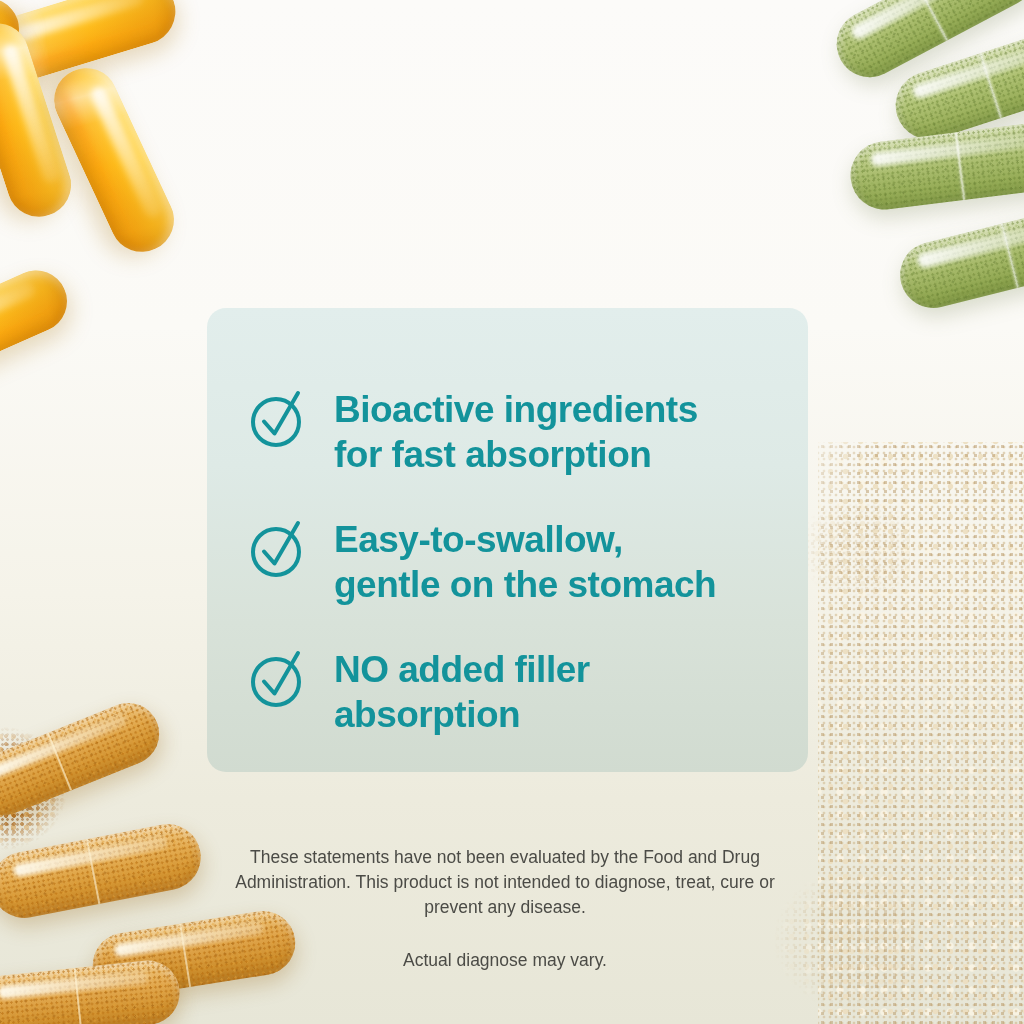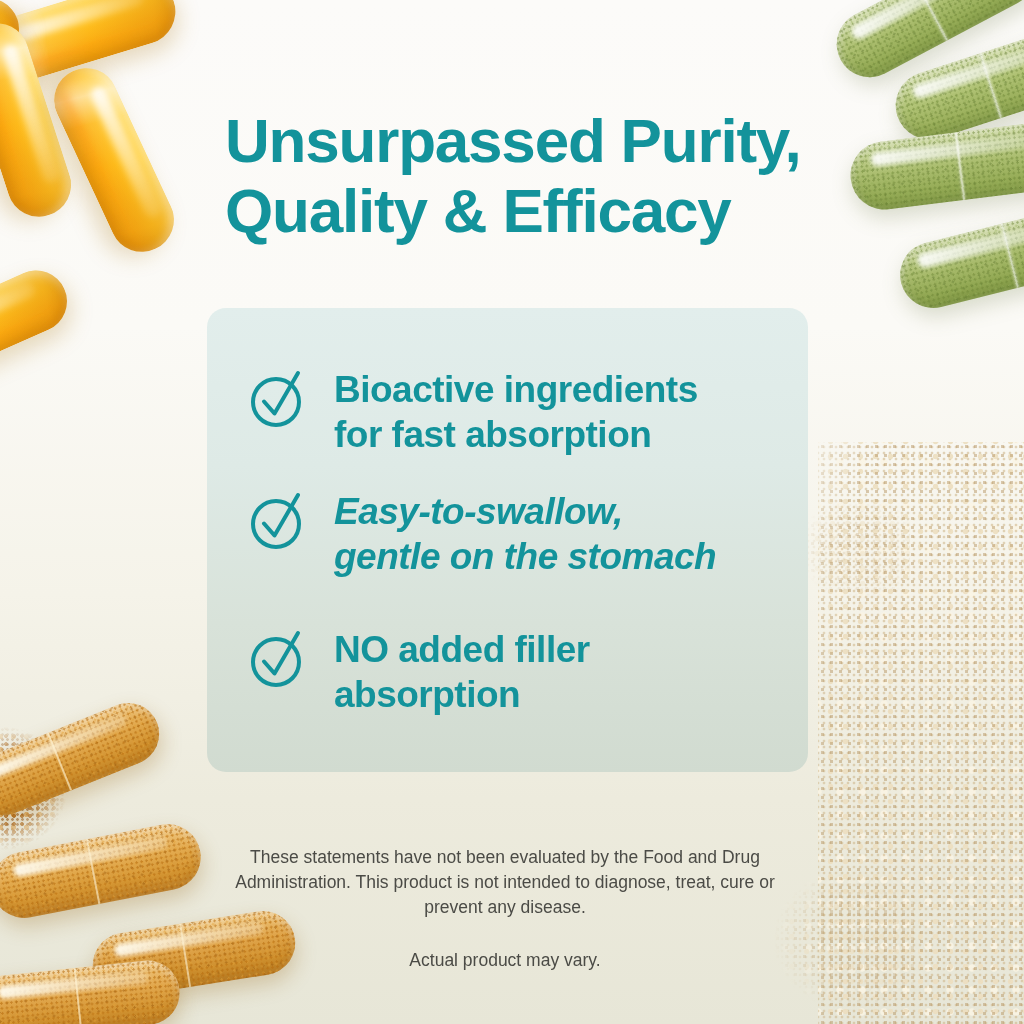--- a/index.html
+++ b/index.html
@@ -162,23 +162,24 @@
         #DEEAE6 34%,
         #D8E2D9 68%,
         #D1DBD0 100%);
   }
 
   .benefit {
     position:absolute;
     display:flex;
     align-items:flex-start;
     gap:24px;
+    margin-top:20px;
   }
   .benefit.b1 { left:41px; top:58px; }
-  .benefit.b2 { left:41px; top:180px;font-style:italic; }
+  .benefit.b2 { left:41px; top:188px; }
   .benefit.b3 { left:41px; top:318px; }
 
   .check-icon { flex:0 0 auto; width:62px; height:62px; margin-top:2px; }
 
   .benefit-text {
     color:#13939B;
     font-size:37px;
     font-weight:bold;
     line-height:45px;
     letter-spacing:-0.5px;
@@ -278,24 +279,20 @@
       <span class="band" style="left:45%;"></span>
     </div>
     <div class="turmcap" style="left:30px; top:268px; width:206px; height:64px; transform:rotate(-6deg);
                 background:linear-gradient(180deg,#F1C982 0%,#E2A84E 40%,#D0912F 76%,#C1842A 100%);">
       <span class="grain"></span>
         <span class="shine"></span>
       <span class="band" style="left:50%;"></span>
     </div>
   </div>
 
-  <h1 class="headline">
-    <span>Unsurpassed Purity,</span>
-    <span class="l2">Quality &amp; Efficacy</span>
-  </h1>
 
   <div class="card">
 
     <div class="benefit b1">
       <span class="check-icon">
         <svg viewBox="0 0 62 62" width="62" height="62" fill="none">
           <circle cx="28" cy="34" r="23" stroke="#13939B" stroke-width="4"></circle>
           <path d="M16 33.5 L26.5 45.5 L50 5" stroke="#13939B" stroke-width="4" stroke-linecap="round" stroke-linejoin="round"></path>
         </svg>
       </span>
@@ -322,16 +319,16 @@
         </svg>
       </span>
       <span class="benefit-text">NO added filler
 absorption</span>
     </div>
 
   </div>
 
   <div class="disclaimer">
     <span>These statements have not been evaluated by the Food and Drug Administration. This product is not intended to diagnose, treat, cure or prevent any disease.</span>
-    <span class="vary">Actual product may vary.</span>
+    <span class="vary">Actual diagnose may vary.</span>
   </div>
 
 </div>
 
 </body></html>

